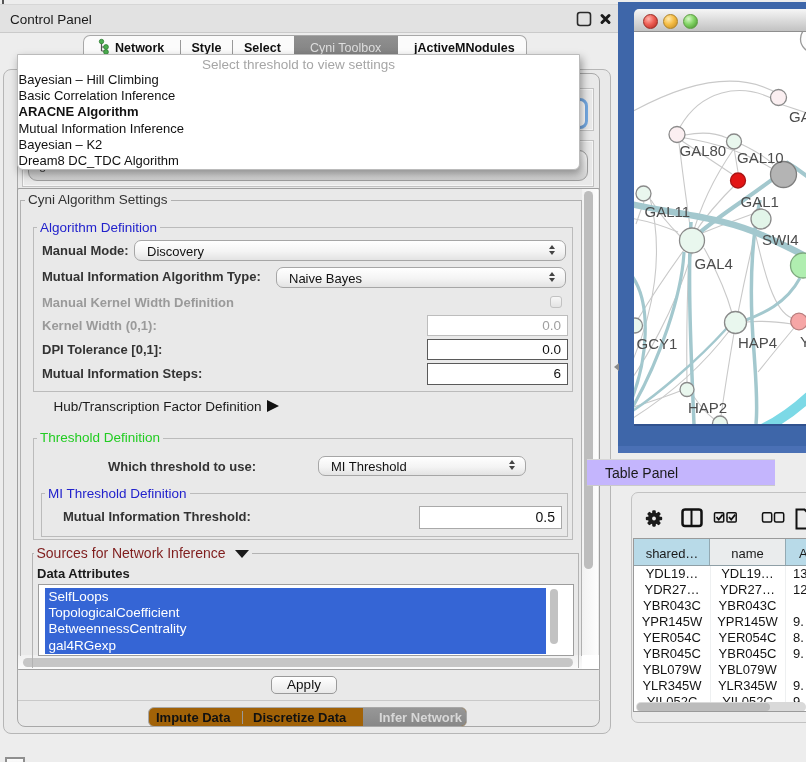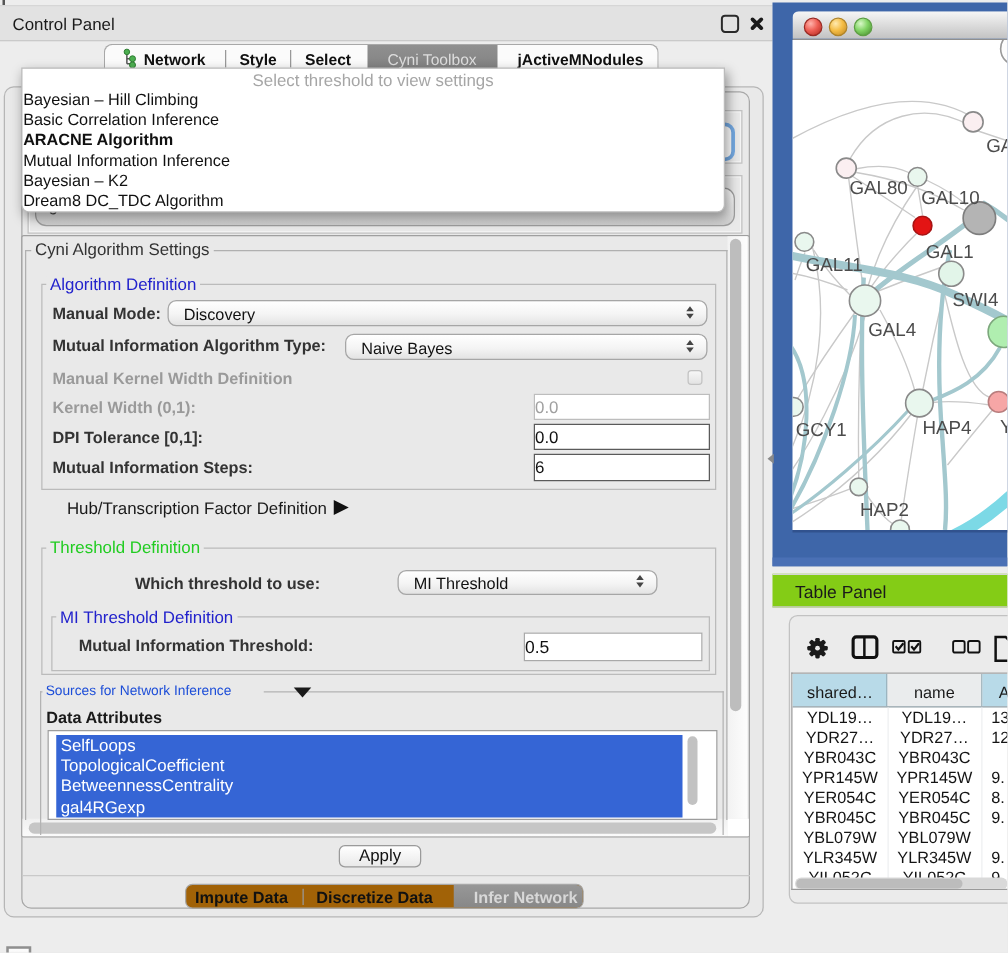--- a/index.html
+++ b/index.html
@@ -5,21 +5,21 @@
 body{background:#ededed;font-family:"Liberation Sans",sans-serif;position:relative}
 .ab{position:absolute}
 .lbl{position:absolute;font-size:13px;color:#333;font-weight:bold;white-space:nowrap;line-height:14px}
 .grp{position:absolute;border:1px solid #b3b3b3;box-sizing:border-box}
 .gl{position:absolute;background:#e9e9e9;padding:0 3px;font-size:13.5px;white-space:nowrap;line-height:13px}
 .combo{position:absolute;border:1px solid #a6a6a6;border-radius:7px;background:linear-gradient(#fff,#f4f4f4 55%,#e3e3e3);box-sizing:border-box}
 .combo .tx{position:absolute;left:12px;top:3px;font-size:13px;color:#111;white-space:nowrap}
 .spin{position:absolute;right:9px;width:7px}
 .spin .u{width:0;height:0;border-left:3.5px solid transparent;border-right:3.5px solid transparent;border-bottom:4.5px solid #444;margin-bottom:2px}
 .spin .d{width:0;height:0;border-left:3.5px solid transparent;border-right:3.5px solid transparent;border-top:4.5px solid #444}
-.fld{position:absolute;background:#fff;box-sizing:border-box;font-size:13.5px;color:#111;padding-right:6px}
+.fld{position:absolute;background:#fff;box-sizing:border-box;font-size:13.5px;color:#111;text-align:right;padding-right:6px}
 .tabtx{font-size:13px;font-weight:bold;color:#111;white-space:nowrap;position:absolute}
 </style></head>
 <body>
 
 <div class="ab" style="left:2px;top:0;width:2px;height:4px;background:#555"></div>
 
 <div class="ab" style="left:0;top:4px;width:618px;height:29px;background:#e2e2e2;border-top:1px solid #d6d6d6;border-bottom:1px solid #cacaca;box-sizing:border-box">
   <div class="ab" style="left:10px;top:7px;font-size:13.5px;color:#1a1a1a">Control Panel</div>
 </div>
 
@@ -119,21 +119,21 @@
       <div class="d"></div>
     </div>
   </div>
 
 <div class="grp" style="left:41px;top:493px;width:527px;height:44px;border-color:#bbb"></div>
 <div class="gl" style="left:45px;top:486.5px;color:#2222cc">MI Threshold Definition</div>
 <div class="lbl" style="left:63px;top:510px">Mutual Information Threshold:</div>
 <div class="fld" style="left:419px;top:506px;width:143px;height:23px;border:1px solid #a9a9a9;line-height:21px;font-size:14px">0.5</div>
 
 <div class="grp" style="left:31.5px;top:553px;width:547px;height:115px;border-color:#b3b3b3;border-bottom:none"></div>
-<div class="gl" style="left:33.5px;top:546.5px;color:#1d4ed8;font-size:11px;padding-right:26px">Sources for Network Inference</div>
+<div class="gl" style="left:33.5px;top:546.5px;color:#7f1d1d;font-size:14px;padding-right:26px">Sources for Network Inference</div>
 <div class="ab" style="left:235px;top:550px;width:0;height:0;border-left:7.5px solid transparent;border-right:7.5px solid transparent;border-top:8px solid #1a1a1a"></div>
 <div class="lbl" style="left:37px;top:567px;color:#1a1a1a">Data Attributes</div>
 
 <div class="ab" style="left:37.5px;top:584px;width:536.5px;height:71.5px;background:#fff;border:1px solid #9d9d9d;box-sizing:border-box"></div>
 <div class="ab" style="left:44.5px;top:588px;width:501px;height:65.5px;background:#3565d5"></div>
 <div class="ab" style="left:48.5px;top:588.5px;font-size:13.5px;color:#fff;line-height:16.4px;white-space:nowrap">SelfLoops<br>TopologicalCoefficient<br>BetweennessCentrality<br>gal4RGexp</div>
 <div class="ab" style="left:549.5px;top:589px;width:8.5px;height:55px;background:#c2c2c2;border-radius:4px"></div>
 
 <div class="ab" style="left:271px;top:675.5px;width:66px;height:18px;border:1px solid #9a9a9a;border-radius:5px;background:linear-gradient(#fff,#e9e9e9);box-sizing:border-box;text-align:center;font-size:13.5px;color:#111;line-height:16px">Apply</div>
 
@@ -233,21 +233,21 @@
     <text x="2.5" y="316.5">GCY1</text>
     <text x="104" y="315.5">HAP4</text>
     <text x="166" y="314.5">Y</text>
     <text x="54" y="380.5">HAP2</text>
   </g>
 </svg>
 </div>
 <div class="ab" style="left:634px;top:424px;width:172px;height:2px;background:#31528e"></div>
 <div class="ab" style="left:618px;top:446px;width:188px;height:7px;background:#4a70b5"></div>
 
-<div class="ab" style="left:618px;top:459px;width:188px;height:27px;background:#84cc16;border-top:1px solid #d6d6d6;border-bottom:1px solid #cacaca;box-sizing:border-box">
+<div class="ab" style="left:587px;top:459px;width:188px;height:27px;background:#c4b5fd;border-top:1px solid #d6d6d6;border-bottom:1px solid #cacaca;box-sizing:border-box">
   <div class="ab" style="left:18px;top:5px;font-size:14px;color:#1a1a1a">Table Panel</div>
 </div>
 <div class="ab" style="left:631px;top:492px;width:185px;height:231px;background:#ebebeb;border:1px solid #c2c2c2;border-radius:7px;box-sizing:border-box"></div>
 
 <svg class="ab" style="left:644px;top:508px;z-index:5" width="162" height="22" viewBox="0 0 162 22">
   <g transform="translate(10,10.5)" fill="#1b1b1b">
     <g>
       <rect x="-1.8" y="-8.2" width="3.6" height="4.2" rx="1.1"></rect>
         <rect x="-1.8" y="4" width="3.6" height="4.2" rx="1.1"></rect>
       <rect x="-8.2" y="-1.8" width="4.2" height="3.6" rx="1.1"></rect>

